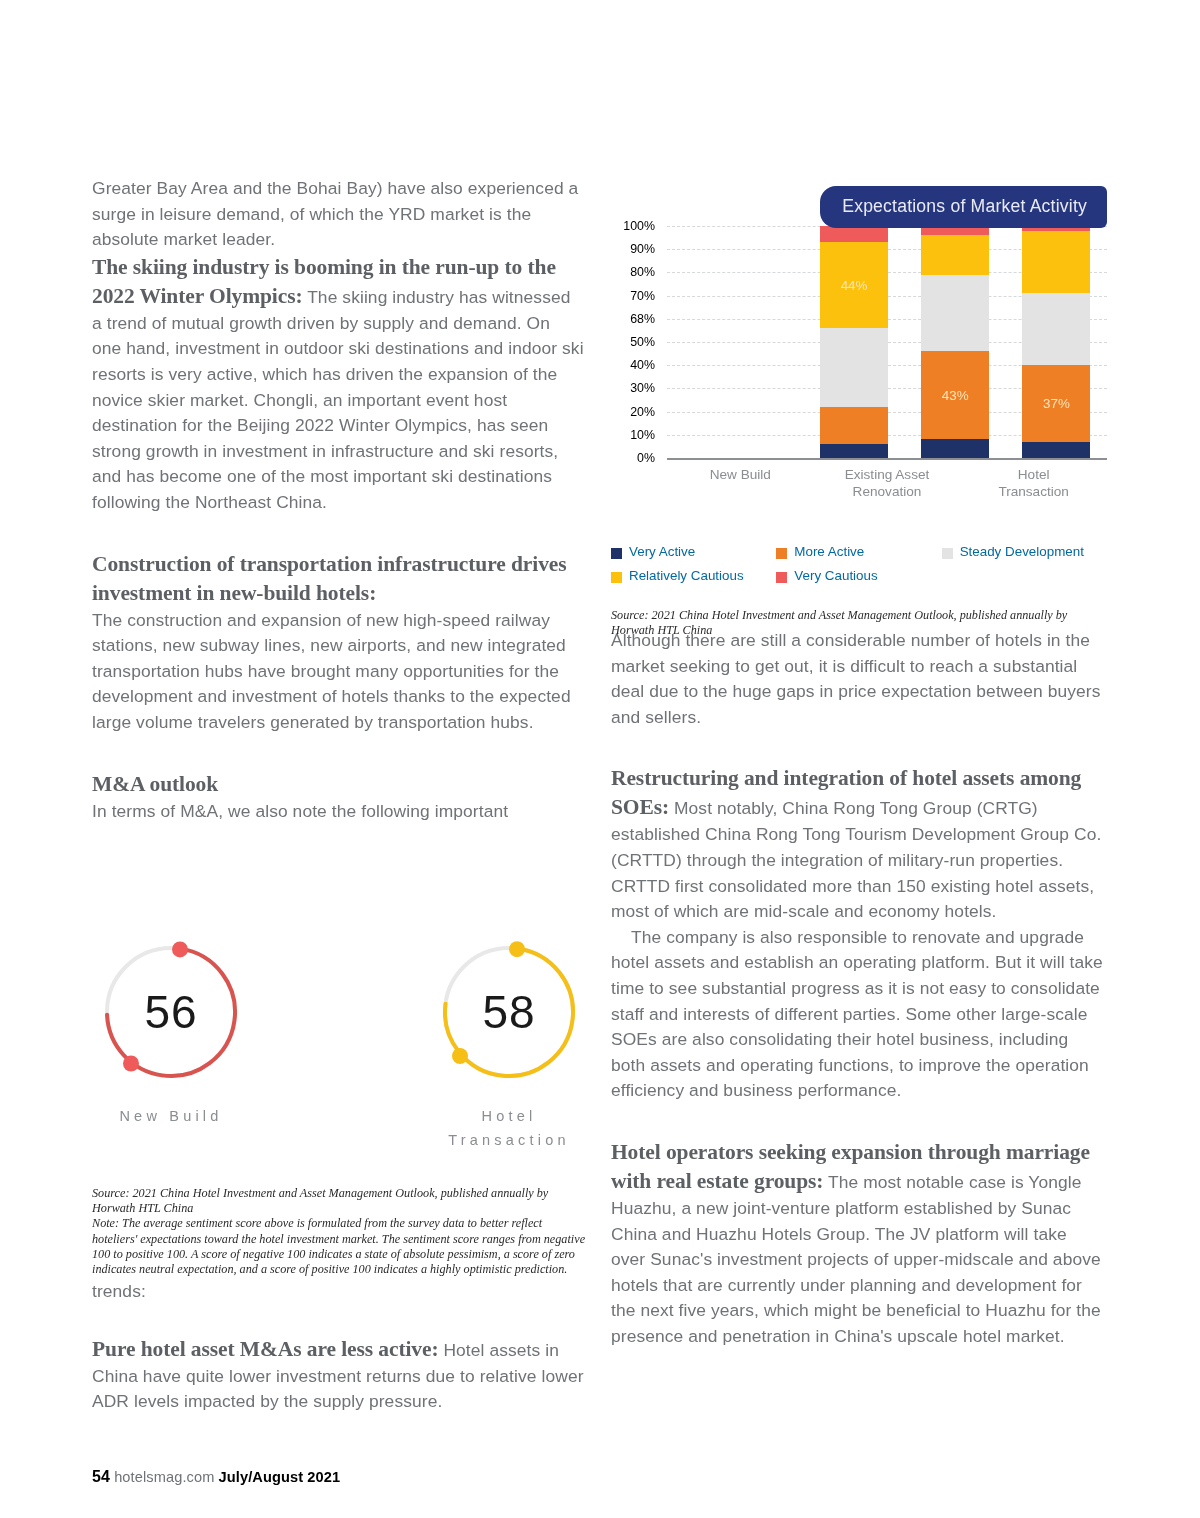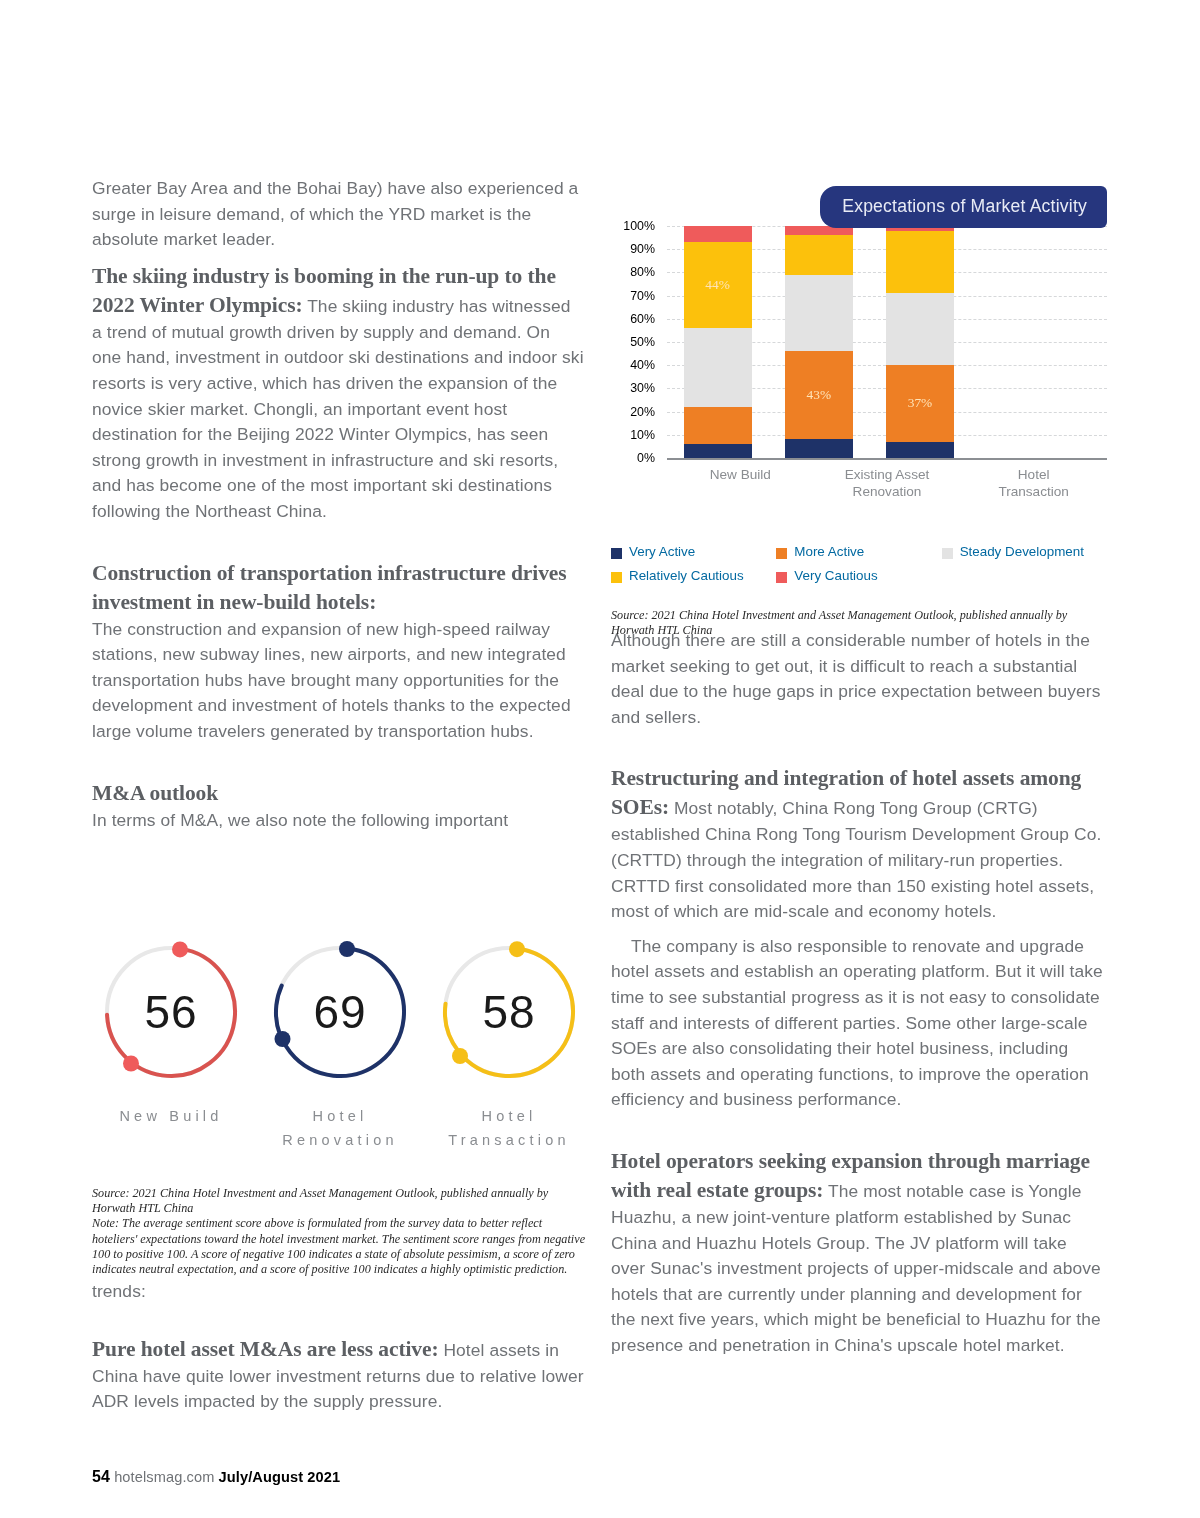--- a/index.html
+++ b/index.html
@@ -38,21 +38,21 @@
   
   .body-p {
     font-family: "Liberation Sans", sans-serif;
     font-size: 17.4px;
     line-height: 25.6px;
     color: #6f7276;
     margin: 0;
     letter-spacing: 0.1px;
     text-align: left;
   }
-  .body-p + .body-p { margin-top: 9px; }
+  .body-p + .body-p { margin-top: 0; }
   .gap-md { height: 30px; }
   .gap-lg { height: 34px; }
 
   .run-head {
     font-family: "Liberation Serif", serif;
     font-weight: bold;
     color: #5c5f63;
     font-size: 21.5px;
     line-height: 29px;
     letter-spacing: -0.1px;
@@ -137,23 +137,22 @@
   .gridline {
     position: absolute;
     left: 0; right: 0;
     height: 0;
     border-top: 1px dashed #d6d8da;
   }
   .bars {
     position: absolute;
     inset: 0;
     display: flex;
-    justify-content: flex-start;
+    justify-content: flex-end;
     align-items: flex-end;
-    font-family: Liberation Serif, serif;
   }
   .bar-col {
     width: 23%;
     display: flex;
     justify-content: center;
     height: 100%;
     align-items: flex-end;
   }
   .bar {
     width: 68px;
@@ -311,32 +310,20 @@
           <circle cx="74" cy="74" r="64" fill="none" stroke="#e8e8e8" stroke-width="4"></circle>
           <circle cx="74" cy="74" r="64" fill="none" stroke="#d9534f" stroke-width="4" stroke-dasharray="289.5 402.1" stroke-linecap="round" transform="rotate(-82 74 74)"></circle>
           <circle cx="83" cy="11.4" r="8" fill="#ef5b5b"></circle>
           <circle cx="34" cy="125.5" r="8" fill="#ef5b5b"></circle>
         </svg>
         <div class="gauge-value">56</div>
       </div>
       <div class="gauge-label">New Build</div>
     </div>
 
-    <div class="gauge">
-      <div class="gauge-ring">
-        <svg viewBox="0 0 148 148">
-          <circle cx="74" cy="74" r="64" fill="none" stroke="#e8e8e8" stroke-width="4"></circle>
-          <circle cx="74" cy="74" r="64" fill="none" stroke="#1e3268" stroke-width="4" stroke-dasharray="321.7 402.1" stroke-linecap="round" transform="rotate(-84 74 74)"></circle>
-          <circle cx="81" cy="11" r="8" fill="#1e3268"></circle>
-          <circle cx="16.5" cy="101" r="8" fill="#1e3268"></circle>
-        </svg>
-        <div class="gauge-value">69</div>
-      </div>
-      <div class="gauge-label">Hotel Renovation</div>
-    </div>
 
     <div class="gauge">
       <div class="gauge-ring">
         <svg viewBox="0 0 148 148">
           <circle cx="74" cy="74" r="64" fill="none" stroke="#e8e8e8" stroke-width="4"></circle>
           <circle cx="74" cy="74" r="64" fill="none" stroke="#f5bf17" stroke-width="4" stroke-dasharray="301.6 402.1" stroke-linecap="round" transform="rotate(-83 74 74)"></circle>
           <circle cx="82" cy="11.2" r="8" fill="#f5bf17"></circle>
           <circle cx="25" cy="118" r="8" fill="#f5bf17"></circle>
         </svg>
         <div class="gauge-value">58</div>
@@ -357,21 +344,21 @@
 
     <div class="chart-title-badge">Expectations of Market Activity</div>
 
     <div class="plot-wrap">
 
       <div class="y-axis">
         <div class="y-tick" style="top:0%">100%</div>
         <div class="y-tick" style="top:10%">90%</div>
         <div class="y-tick" style="top:20%">80%</div>
         <div class="y-tick" style="top:30%">70%</div>
-        <div class="y-tick" style="top:40%">60%</div>
+        <div class="y-tick" style="top:40%">68%</div>
         <div class="y-tick" style="top:50%">50%</div>
         <div class="y-tick" style="top:60%">40%</div>
         <div class="y-tick" style="top:70%">30%</div>
         <div class="y-tick" style="top:80%">20%</div>
         <div class="y-tick" style="top:90%">10%</div>
         <div class="y-tick" style="top:100%">0%</div>
       </div>
 
       <div class="plot-area">
         <div class="gridline" style="top:0%"></div>

